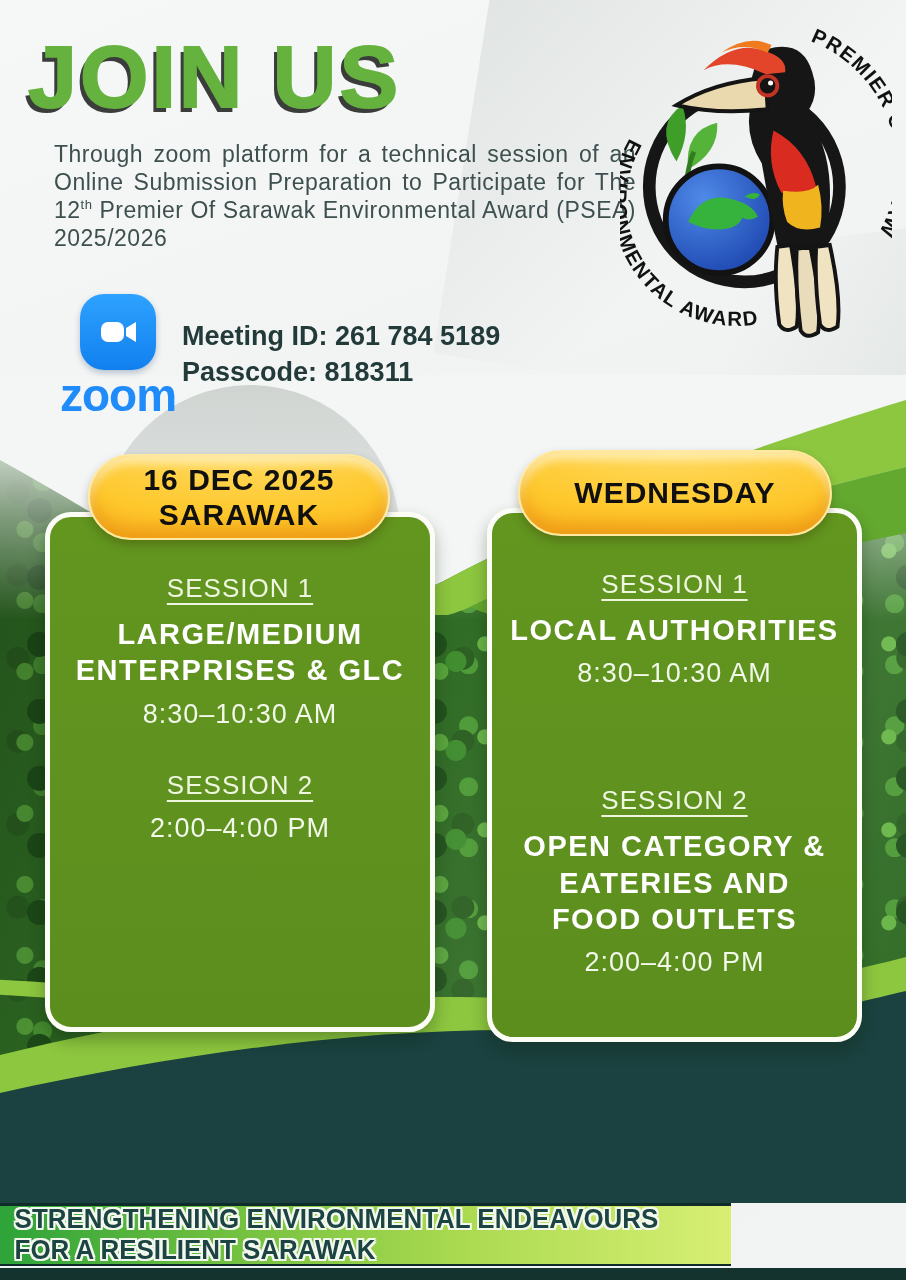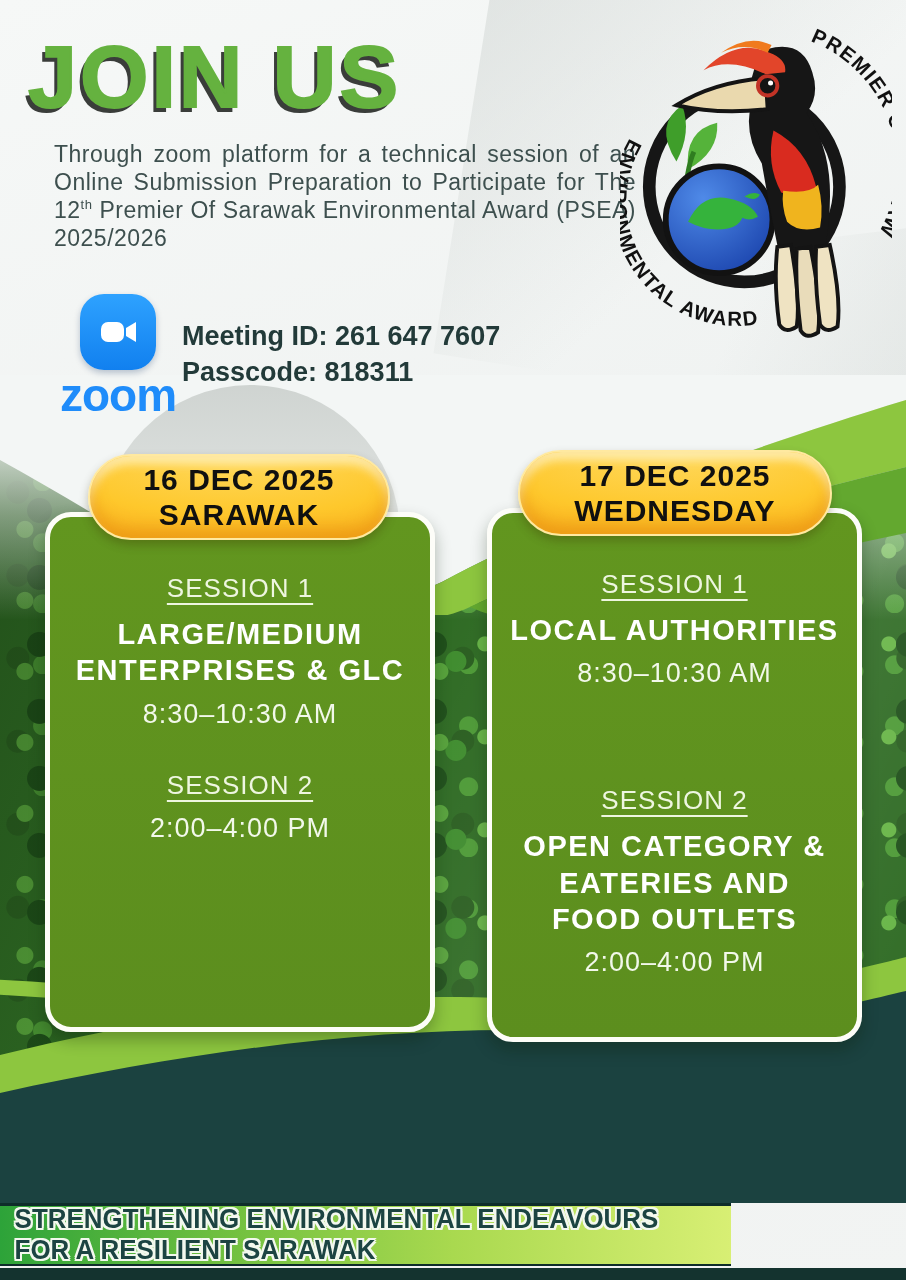--- a/index.html
+++ b/index.html
@@ -136,21 +136,21 @@
   <div class="zoom-block">
     <div class="zoom-icon">
       <svg width="48" height="48" viewBox="0 0 48 48">
         <rect x="7" y="14" width="23" height="20" rx="7" fill="#ffffff"></rect>
         <path d="M32,20 L42,14 L42,34 L32,28 Z" fill="#ffffff"></path>
       </svg>
     </div>
     <div class="zoom-word">zoom</div>
   </div>
   <div class="meeting">
-    <div>Meeting ID: 261 647 7607</div>
+    <div>Meeting ID: 261 784 5189</div>
     <div>Passcode: 818311</div>
   </div>
 
   <svg class="award-logo" viewBox="0 0 280 340">
     <defs>
       <path id="arcRight" d="M 196,28 A 138 138 0 0 1 266,226" fill="none"></path>
       <path id="arcLeft" d="M 10,128 A 128 128 0 0 0 168,312" fill="none"></path>
       <radialGradient id="globeGrad" cx="35%" cy="30%" r="80%">
         <stop offset="0" stop-color="#4f8ae8"></stop>
           <stop offset="1" stop-color="#1b44ad"></stop>
@@ -214,21 +214,20 @@
         <div class="session-time">2:00–4:00 PM</div>
       </div>
     </div>
   </div>
 
   <div class="pill pill-left">
     <div>16 DEC 2025</div>
     <div>SARAWAK</div>
   </div>
   <div class="pill pill-right">
-    <div>17 DEC 2025</div>
     <div>WEDNESDAY</div>
   </div>
 
   <svg class="wave-bottom" viewBox="0 0 906 205">
     <path d="M-5,52 C120,58 260,76 410,110" stroke="#8dc63f" stroke-width="15" fill="none"></path>
     <path d="M0,120 C170,78 340,55 520,64 C700,73 820,44 906,22 L906,205 L0,205 Z" fill="#8dc63f"></path>
     <path d="M0,158 C200,114 390,90 565,96 C735,101 845,70 906,56 L906,205 L0,205 Z" fill="#1b4240"></path>
   </svg>
   <div class="dark-band"></div>
 

